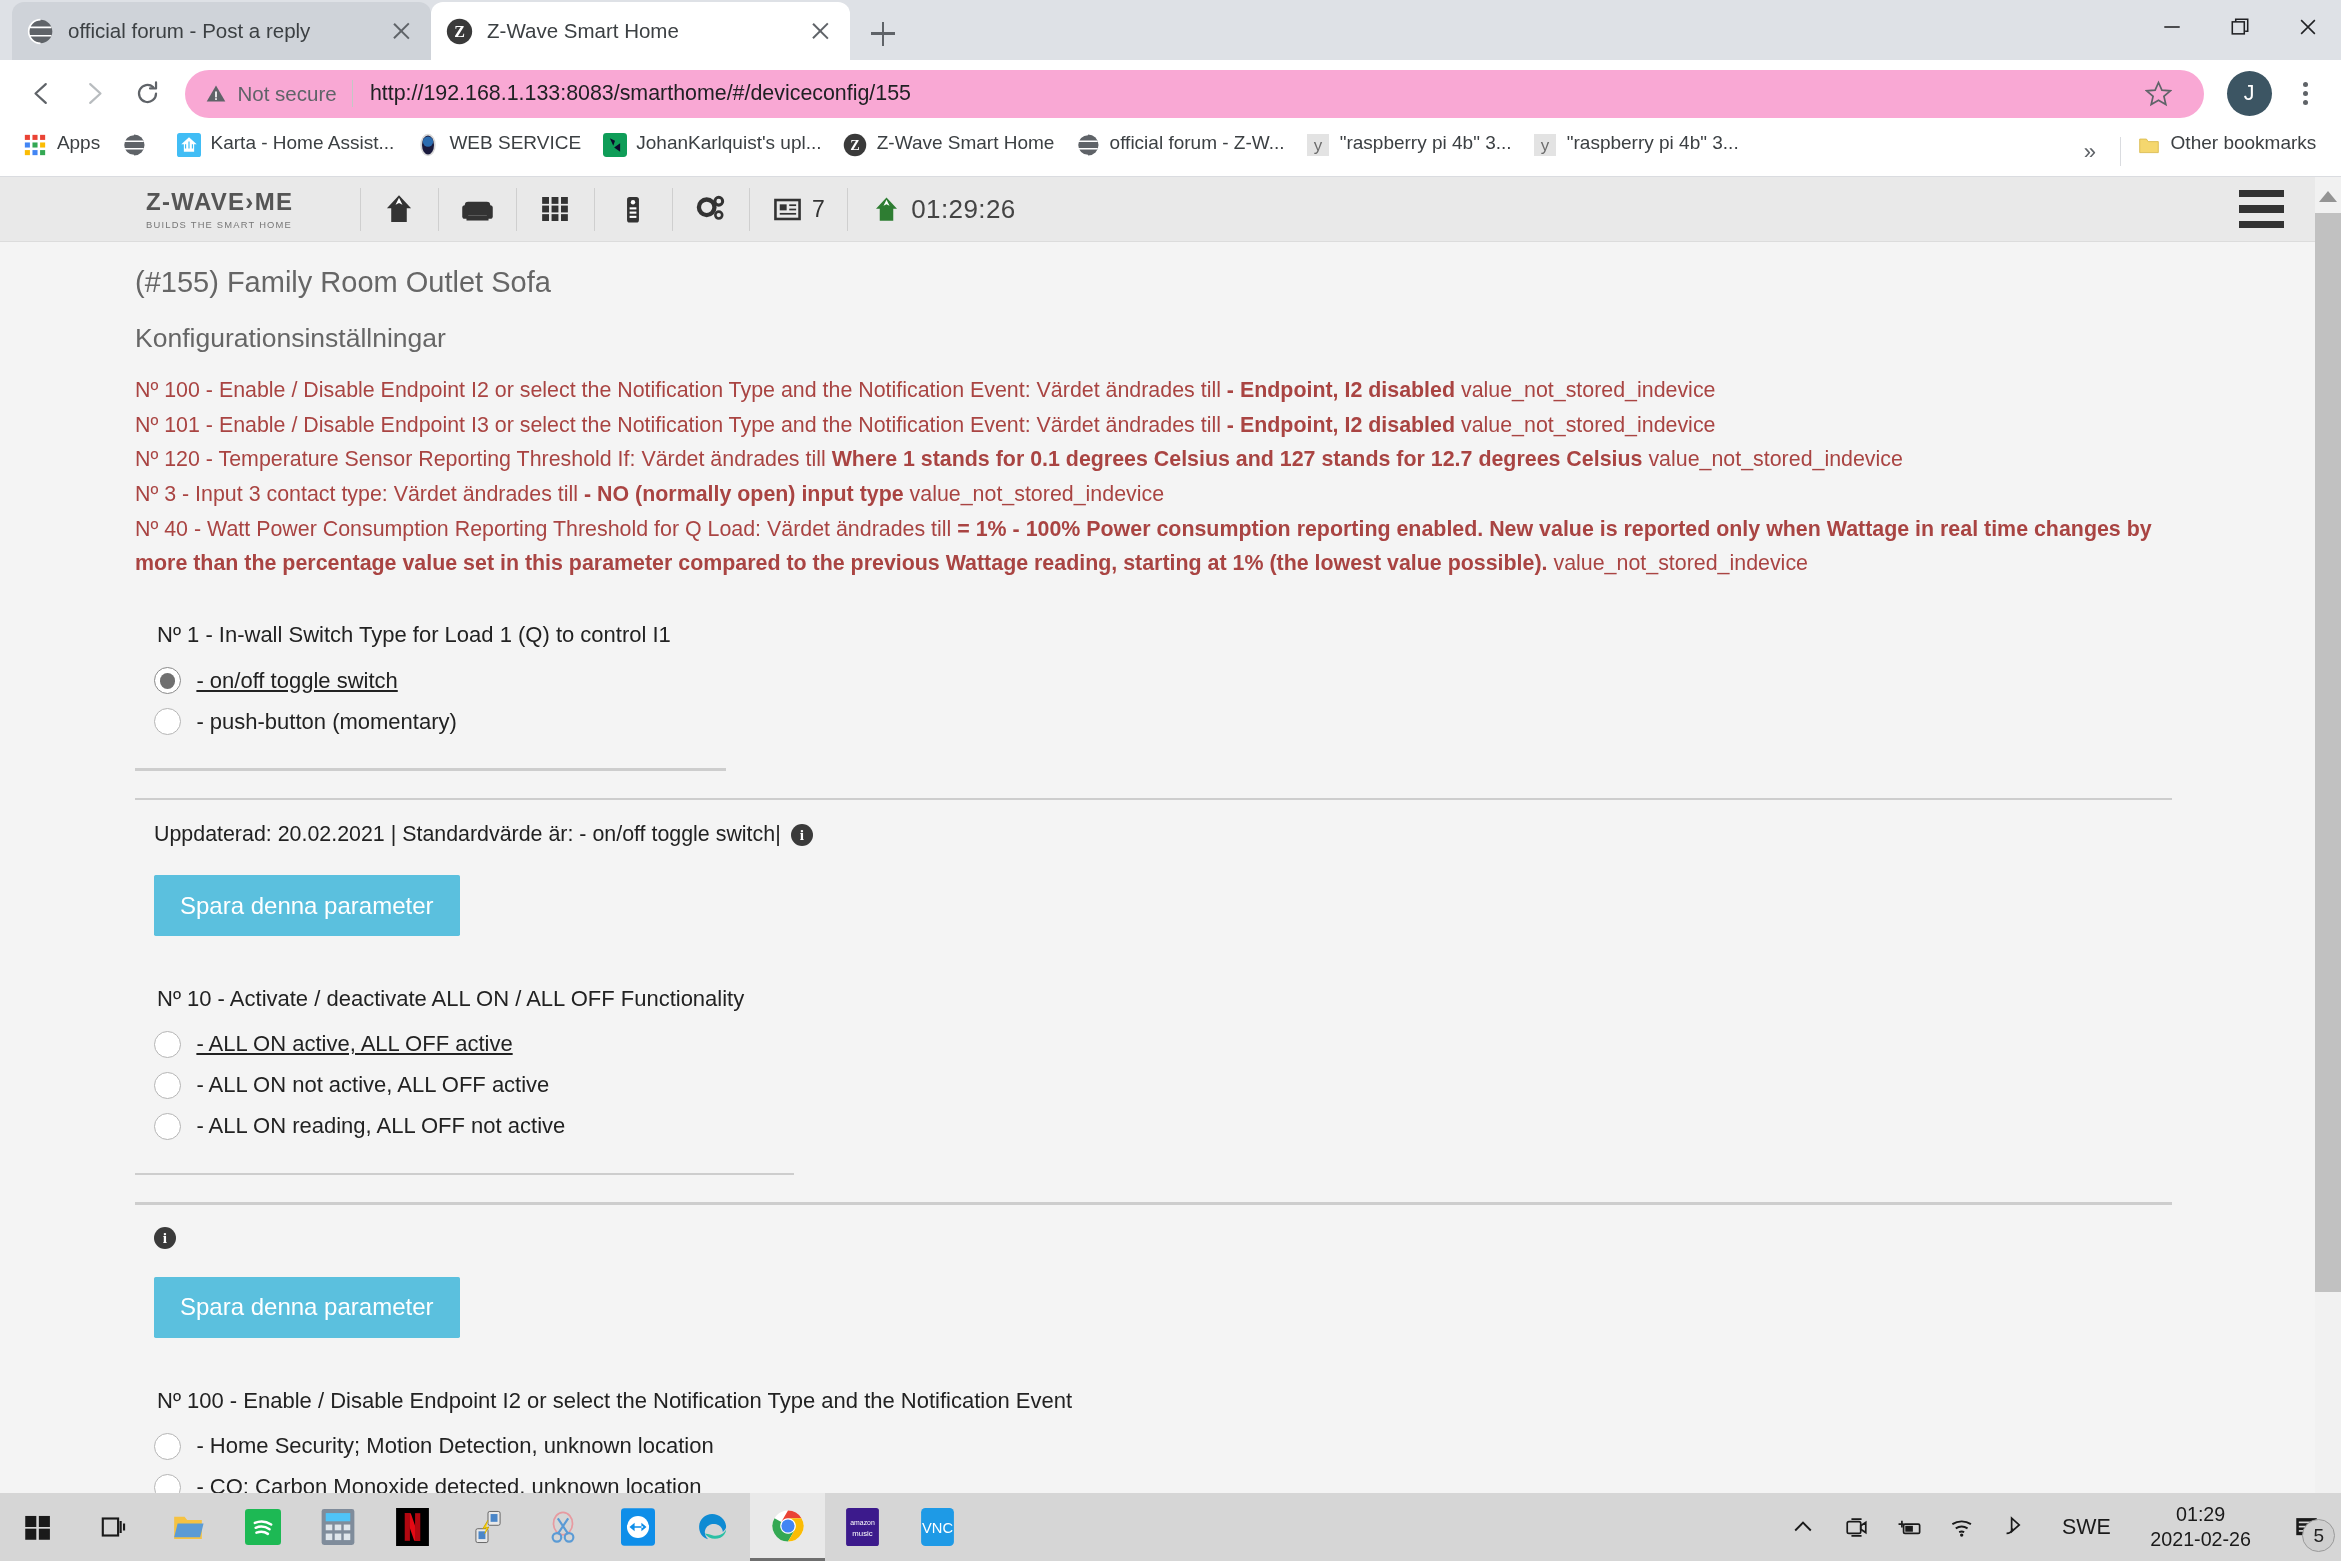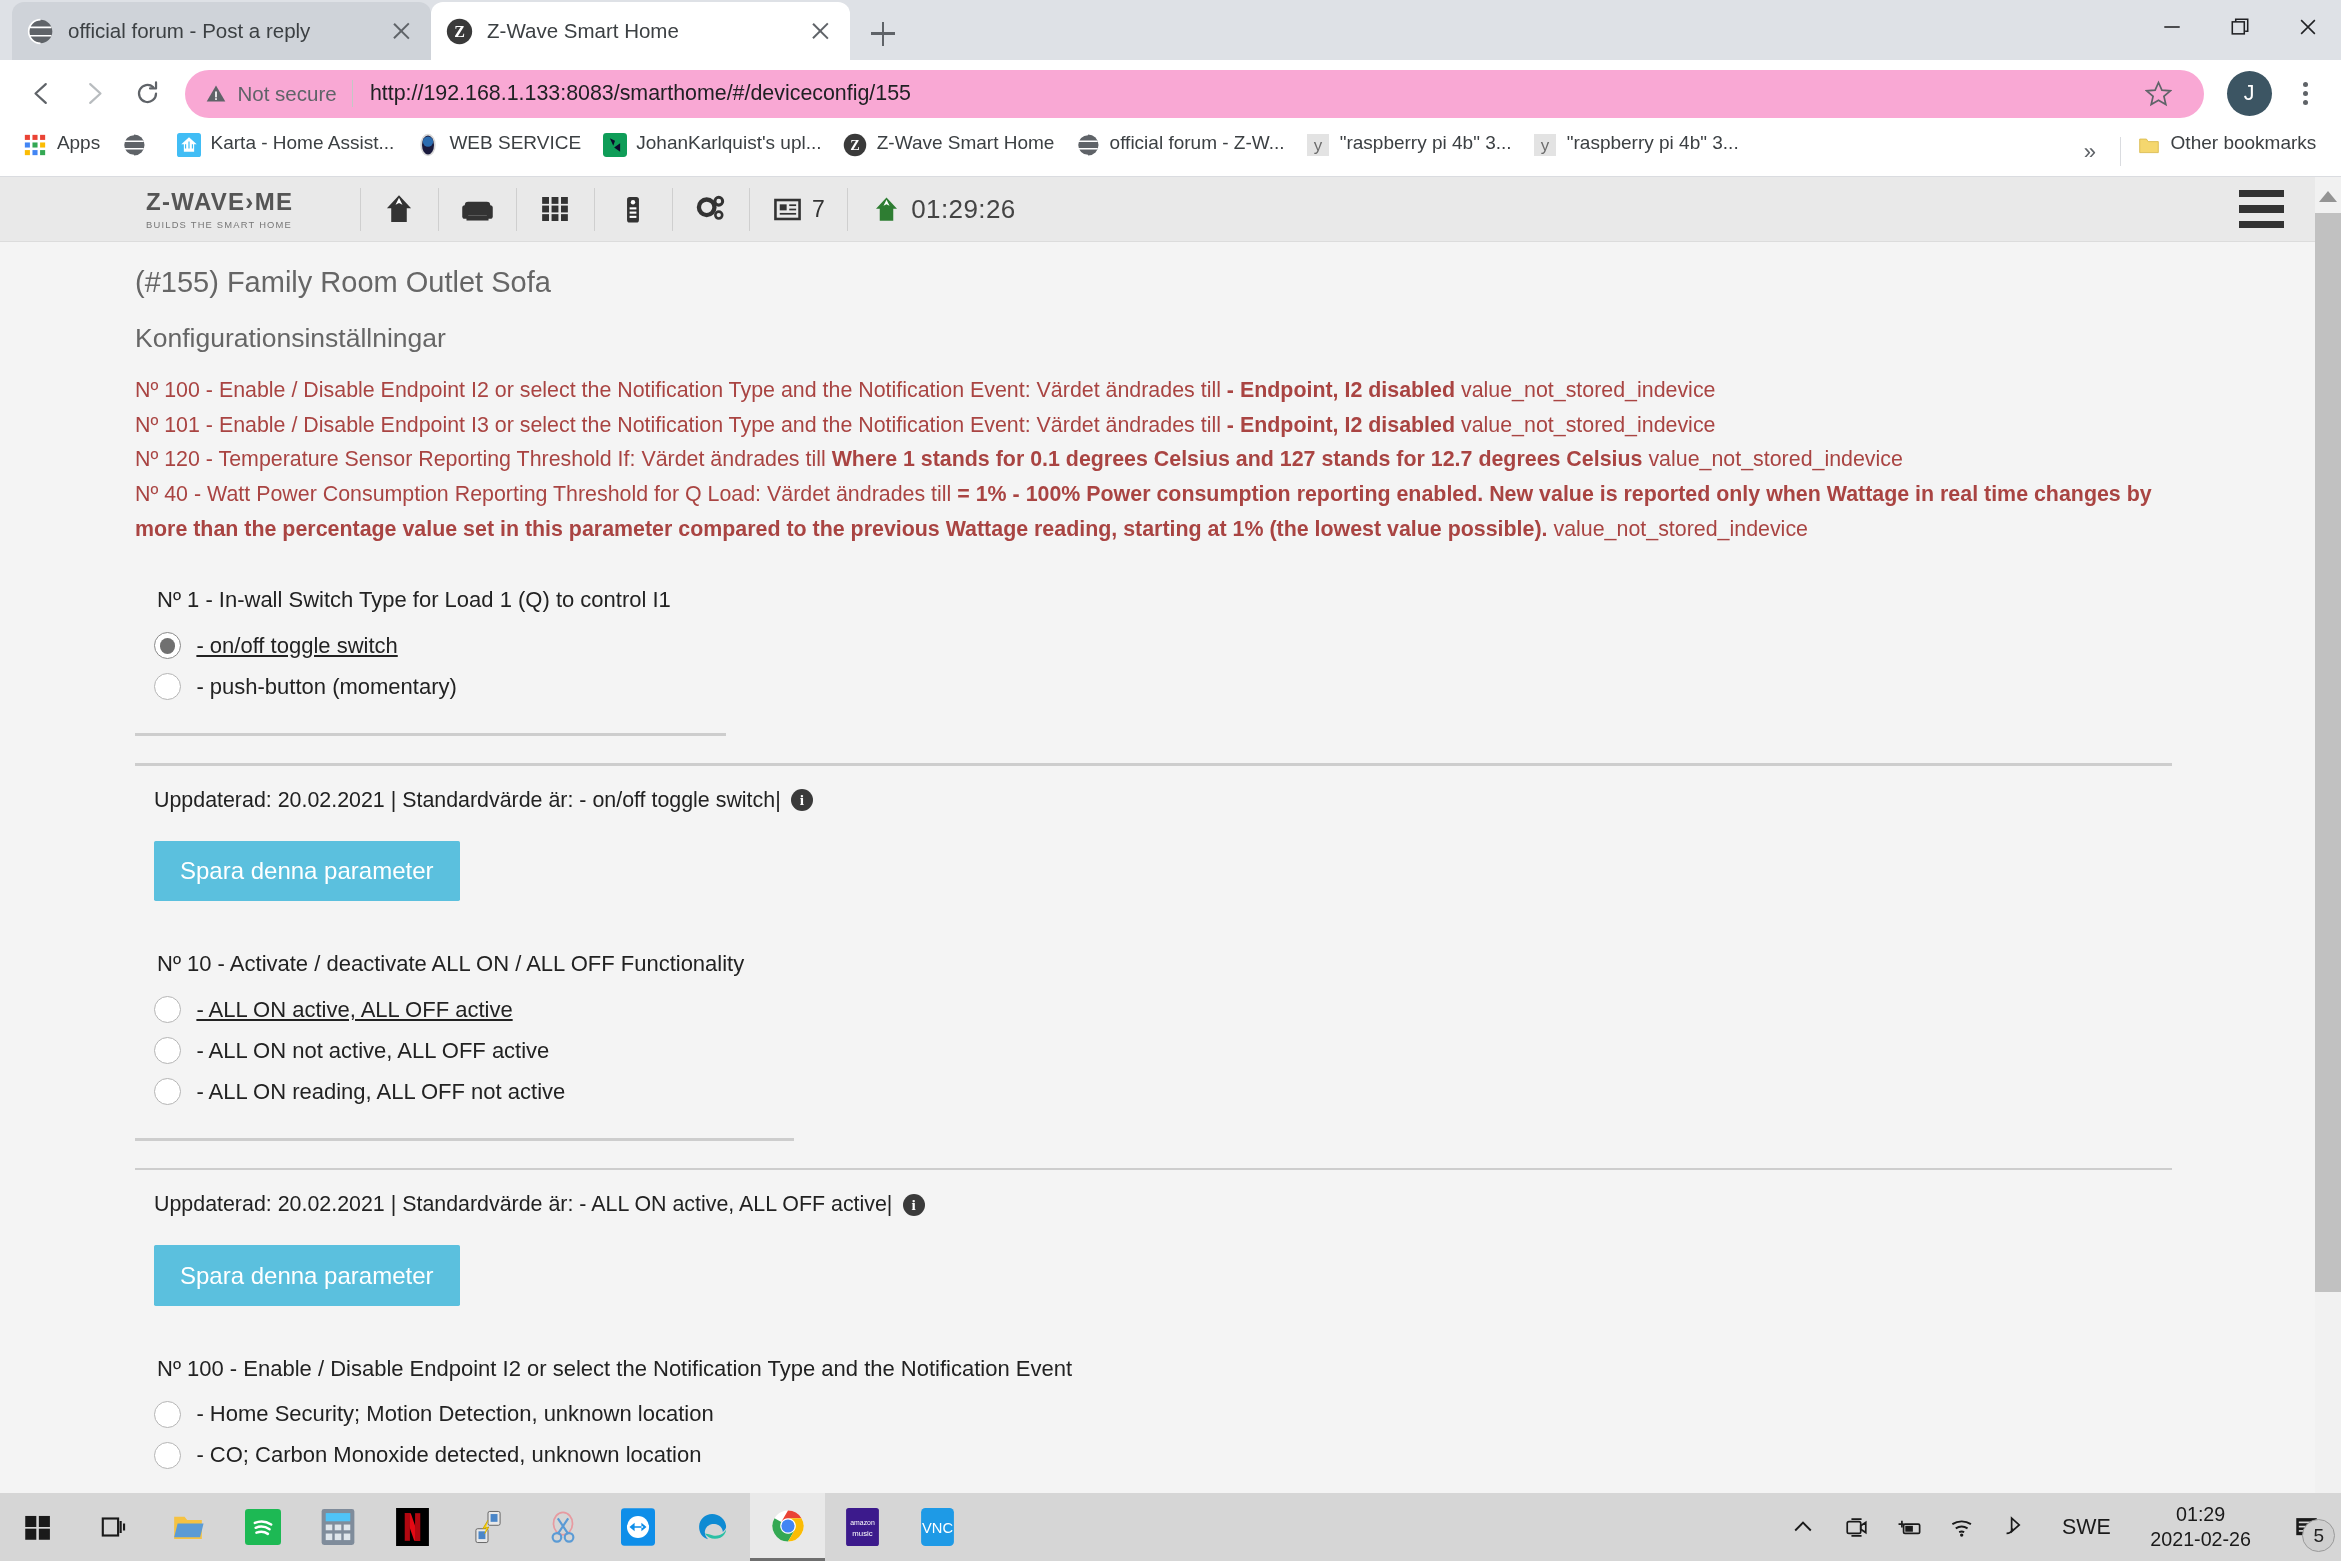--- a/index.html
+++ b/index.html
@@ -458,20 +458,21 @@
     </div>
 
     <div class="content">
       <div class="title">(#155) Family Room Outlet Sofa</div>
       <div class="subtitle">Konfigurationsinställningar</div>
 
       <div>
         <div class="errline"><span>Nº 100 - Enable / Disable Endpoint I2 or select the Notification Type and the Notification Event: Värdet ändrades till </span><b>- Endpoint, I2 disabled</b><span> value_not_stored_indevice</span></div>
         <div class="errline"><span>Nº 101 - Enable / Disable Endpoint I3 or select the Notification Type and the Notification Event: Värdet ändrades till </span><b>- Endpoint, I2 disabled</b><span> value_not_stored_indevice</span></div>
         <div class="errline"><span>Nº 120 - Temperature Sensor Reporting Threshold If: Värdet ändrades till </span><b>Where 1 stands for 0.1 degrees Celsius and 127 stands for 12.7 degrees Celsius</b><span> value_not_stored_indevice</span></div>
+        <div class="errline"><span>Nº 3 - Input 3 contact type: Värdet ändrades till </span><b>- NO (normally open) input type</b><span> value_not_stored_indevice</span></div>
         <div class="errline"><span>Nº 40 - Watt Power Consumption Reporting Threshold for Q Load: Värdet ändrades till </span><b>= 1% - 100% Power consumption reporting enabled. New value is reported only when Wattage in real time changes by more than the percentage value set in this parameter compared to the previous Wattage reading, starting at 1% (the lowest value possible).</b><span> value_not_stored_indevice</span></div>
       </div>
 
       <div class="param">
         <div class="param-title">Nº 1 - In-wall Switch Type for Load 1 (Q) to control I1</div>
         <div class="opt">
           <span class="radio checked"></span>
           <span class="opt-label u">- on/off toggle switch</span>
         </div>
         <div class="opt">
@@ -497,21 +498,20 @@
           <span class="radio"></span>
           <span class="opt-label">- ALL ON not active, ALL OFF active</span>
         </div>
         <div class="opt">
           <span class="radio"></span>
           <span class="opt-label">- ALL ON reading, ALL OFF not active</span>
         </div>
         <div class="divider" style="width:659px"></div>
         <div class="divider" style="width:2037px;margin-top:27px"></div>
         <div class="upd">
-          <span>Uppdaterad: 20.02.2021 | Standardvärde är: - ALL ON active, ALL OFF active|</span>
           <span class="info-ico">i</span>
         </div>
         <button class="savebtn">Spara denna parameter</button>
       </div>
 
       <div class="param" style="margin-top:50px">
         <div class="param-title">Nº 100 - Enable / Disable Endpoint I2 or select the Notification Type and the Notification Event</div>
         <div class="opt">
           <span class="radio"></span>
           <span class="opt-label">- Home Security; Motion Detection, unknown location</span>

